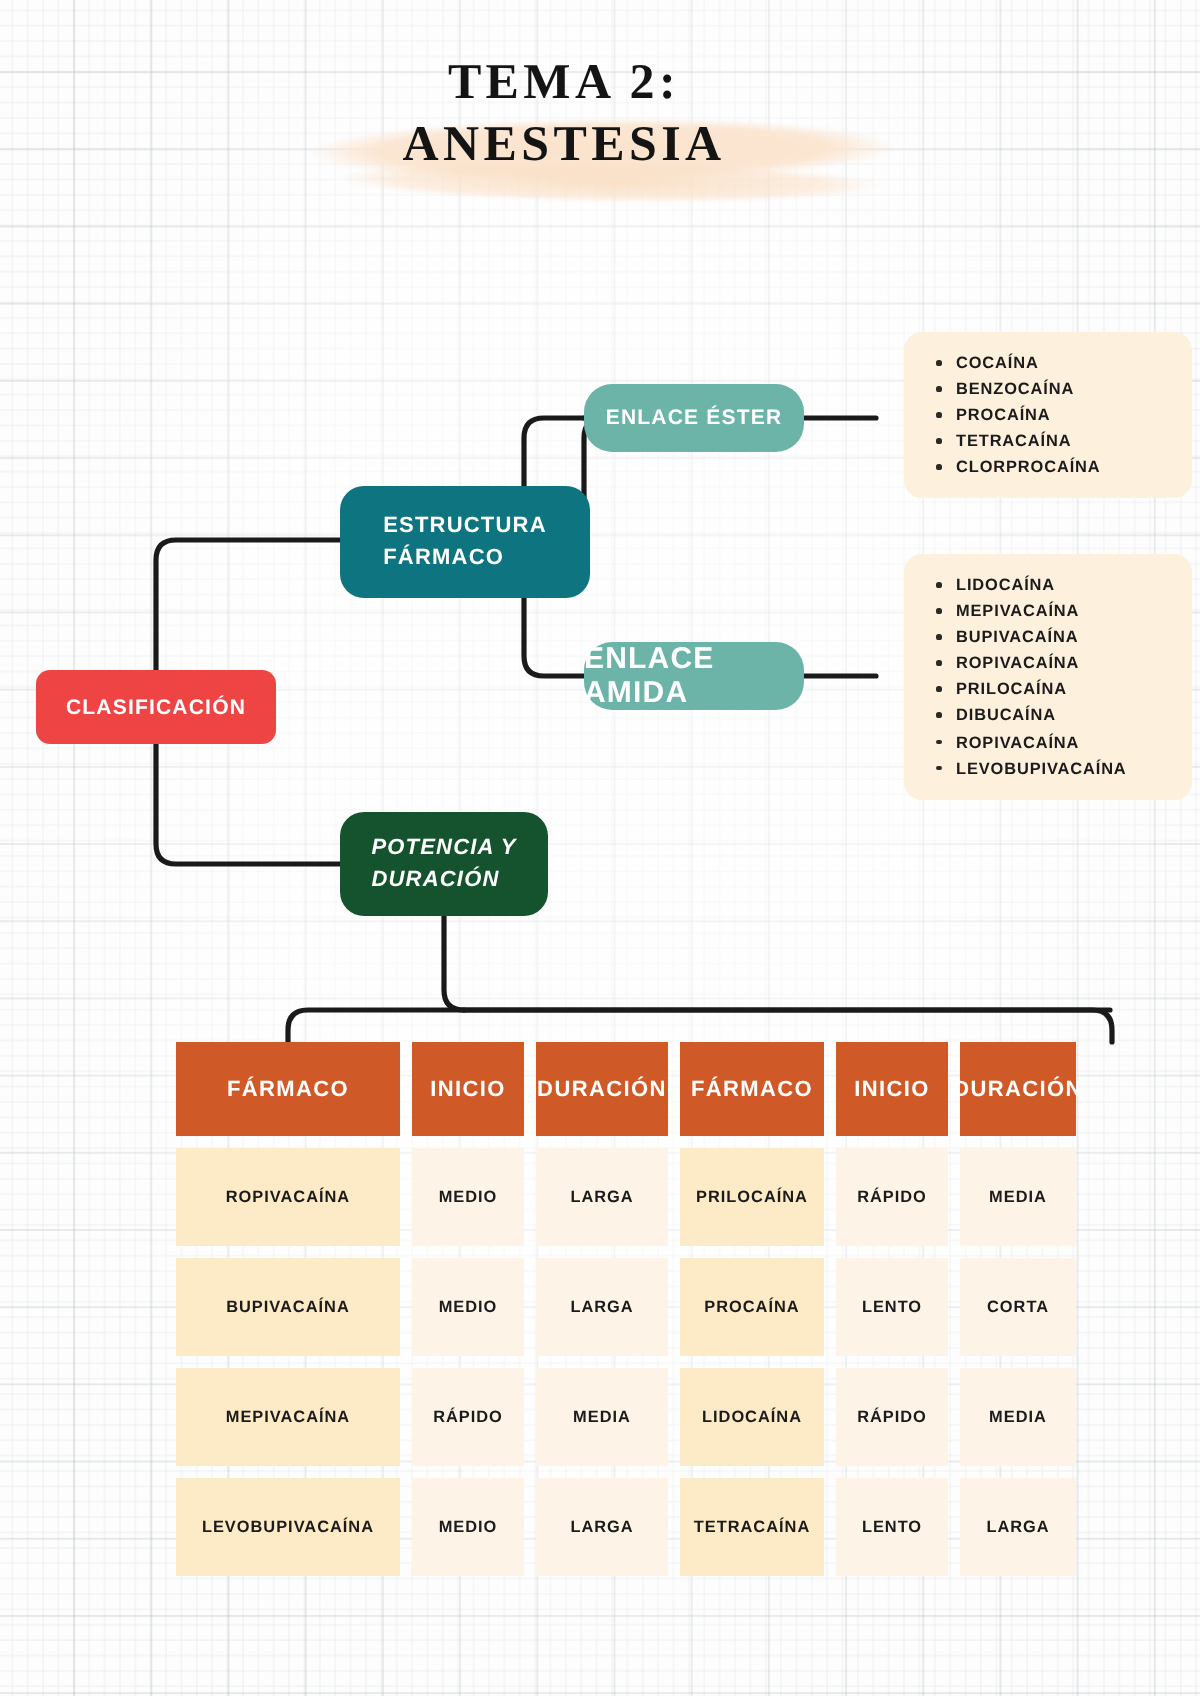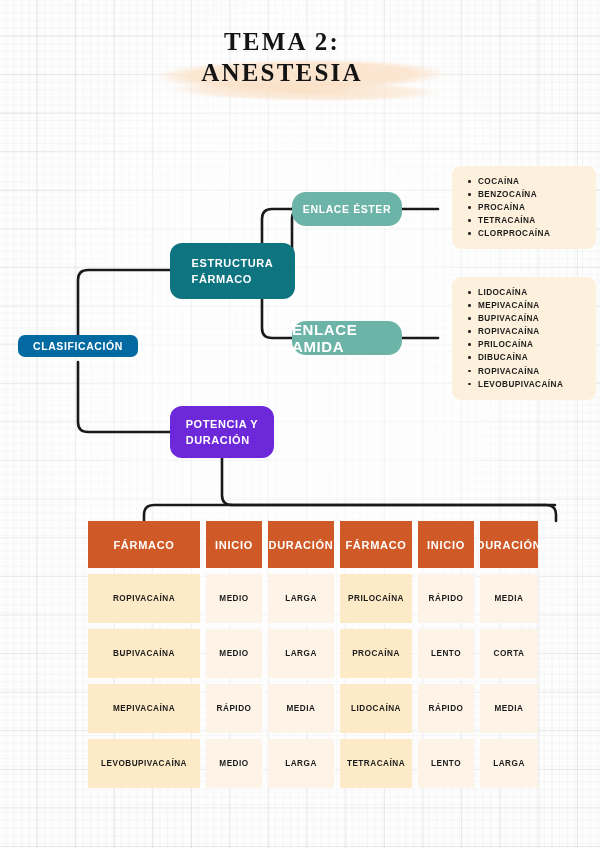--- a/index.html
+++ b/index.html
@@ -64,33 +64,33 @@
     position:absolute;
     display:flex;align-items:center;justify-content:center;
     text-align:left;
     color:#ffffff;
     font-family:"Liberation Sans Narrow","Liberation Sans",sans-serif;
     font-weight:bold;
     letter-spacing:.6px;
     box-sizing:border-box;
   }
   .node-clasificacion{
-    left:18px;top:335px;width:120px;height:22px;
-    background:#0369a1;border-radius:7px;
+    left:18px;top:335px;width:120px;height:37px;
+    background:#ef4444;border-radius:7px;
     font-size:10.5px;
   }
   .node-estructura{
     left:170px;top:243px;width:125px;height:56px;
     background:#0e7480;border-radius:12px;
     font-size:11px;line-height:16px;
   }
   .node-potencia{
     left:170px;top:406px;width:104px;height:52px;
-    background:#6d28d9;border-radius:12px;
-    font-size:11px;line-height:16px;
+    background:#14532d;border-radius:12px;
+    font-size:11px;line-height:16px;font-style:italic;
   }
   .node-ester{
     left:292px;top:192px;width:110px;height:34px;
     background:#6cb4a8;border-radius:14px;
     font-size:10.5px;
   }
   .node-amida{
     left:292px;top:321px;width:110px;height:34px;
     background:#6cb4a8;border-radius:14px;
     font-size:15px;

